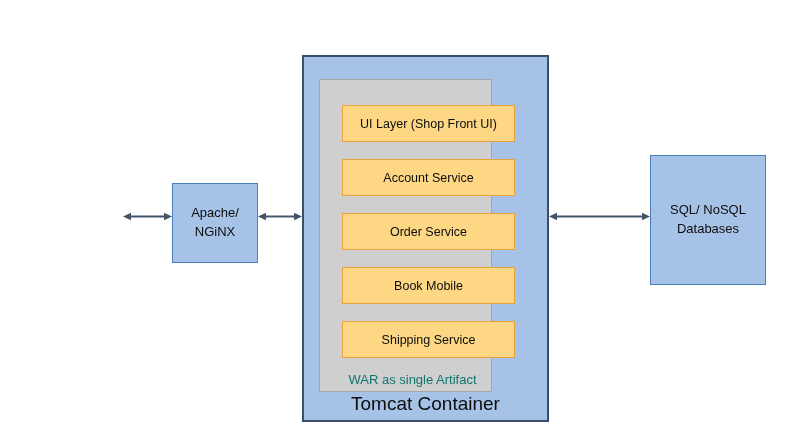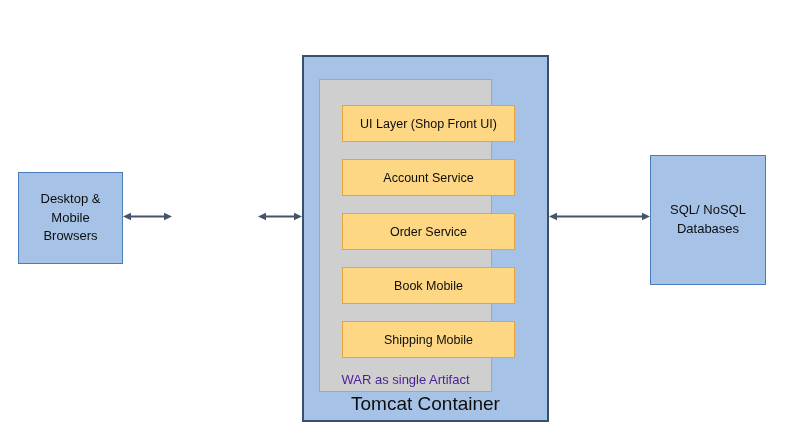--- a/index.html
+++ b/index.html
@@ -81,26 +81,26 @@
     box-sizing: border-box;
     left: 15px;
     top: 22px;
     width: 173px;
     height: 313px;
     background: #CFCFCF;
     border: 1px solid #A6A6A6;
   }
   #war-panel-label {
     position: absolute;
-    left: 0;
+    left: 7px;
     bottom: 4px;
     width: 100%;
     text-align: center;
     font-size: 13px;
-    color: #4c1d95;
+    color: #0f766e;
   }
 
   
   #service-list {
     position: absolute;
     left: 22px;
     top: 25px;
     width: 173px;
   }
   .service-box {
@@ -126,34 +126,33 @@
   #connector-browsers-proxy   { left: 123px; top: 211px; }
   #connector-proxy-tomcat     { left: 258px; top: 211px; }
   #connector-tomcat-database  { left: 549px; top: 211px; }
 </style>
 </head>
 <body>
 
 <div id="canvas">
 
 
-  <div class="node-box" id="browsers-box">
-    <span class="node-label">Desktop &amp;
-Mobile
-Browsers</span>
-  </div>
 
   <div class="connector" id="connector-browsers-proxy">
     <svg width="49" height="11" viewBox="0 0 49 11" aria-hidden="true">
       <line x1="6" y1="5.5" x2="43" y2="5.5" stroke="#44546A" stroke-width="2"></line>
       <polygon points="0,5.5 8,1.8 8,9.2" fill="#44546A"></polygon>
       <polygon points="49,5.5 41,1.8 41,9.2" fill="#44546A"></polygon>
     </svg>
   </div>
 
+  <div class="node-box" id="proxy-box">
+    <span class="node-label">Apache/
+NGiNX</span>
+  </div>
 
   <div class="connector" id="connector-proxy-tomcat">
     <svg width="44" height="11" viewBox="0 0 44 11" aria-hidden="true">
       <line x1="6" y1="5.5" x2="38" y2="5.5" stroke="#44546A" stroke-width="2"></line>
       <polygon points="0,5.5 8,1.8 8,9.2" fill="#44546A"></polygon>
       <polygon points="44,5.5 36,1.8 36,9.2" fill="#44546A"></polygon>
     </svg>
   </div>
 
   <div id="tomcat-container">
@@ -167,21 +166,21 @@
         <div class="service-box">
           <span>Account Service</span>
         </div>
         <div class="service-box">
           <span>Order Service</span>
         </div>
         <div class="service-box">
           <span>Book Mobile</span>
         </div>
         <div class="service-box">
-          <span>Shipping Mobile</span>
+          <span>Shipping Service</span>
         </div>
       </div>
 
       <div id="war-panel-label">WAR as single Artifact</div>
     </div>
 
     <div id="tomcat-container-label">Tomcat Container</div>
   </div>
 
   <div class="connector" id="connector-tomcat-database">

